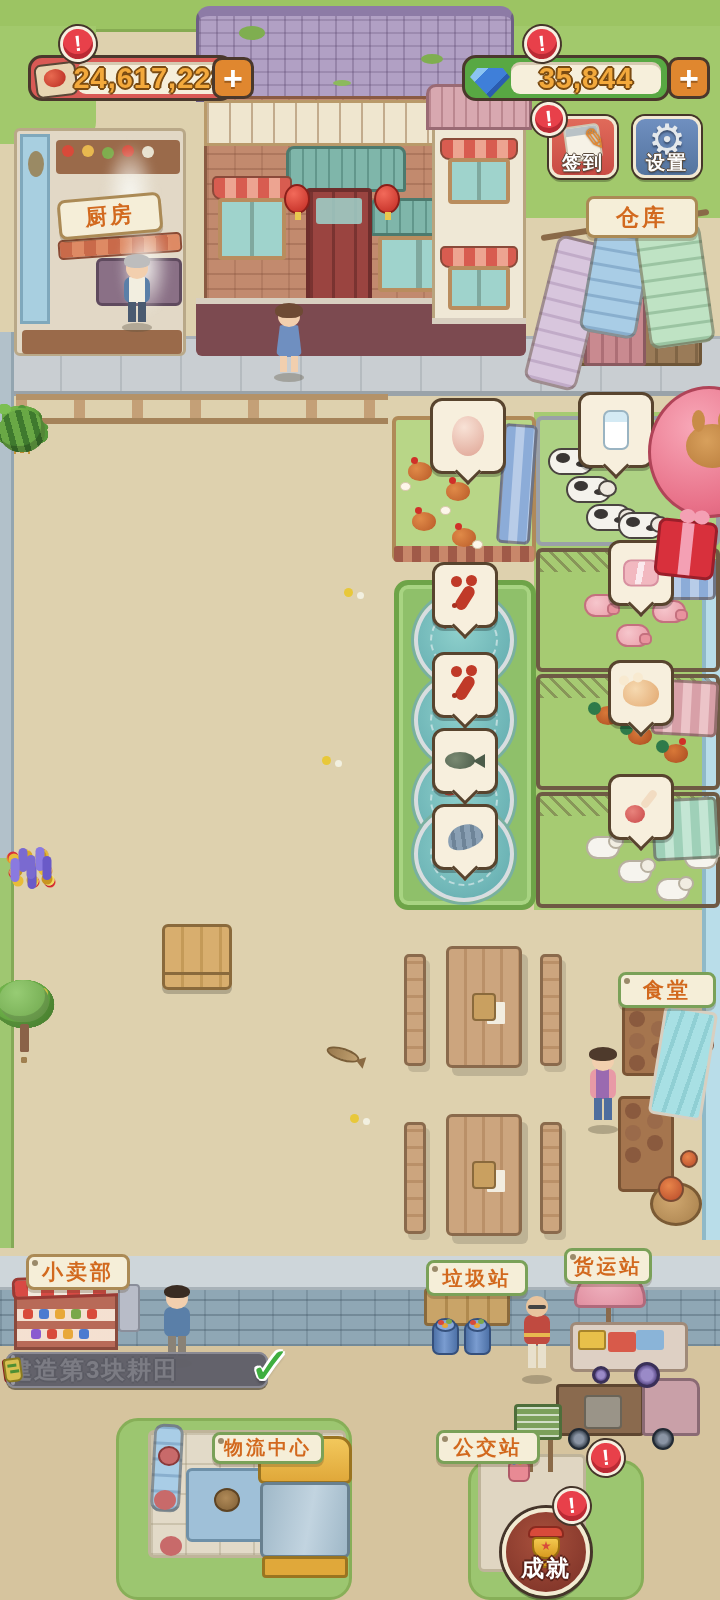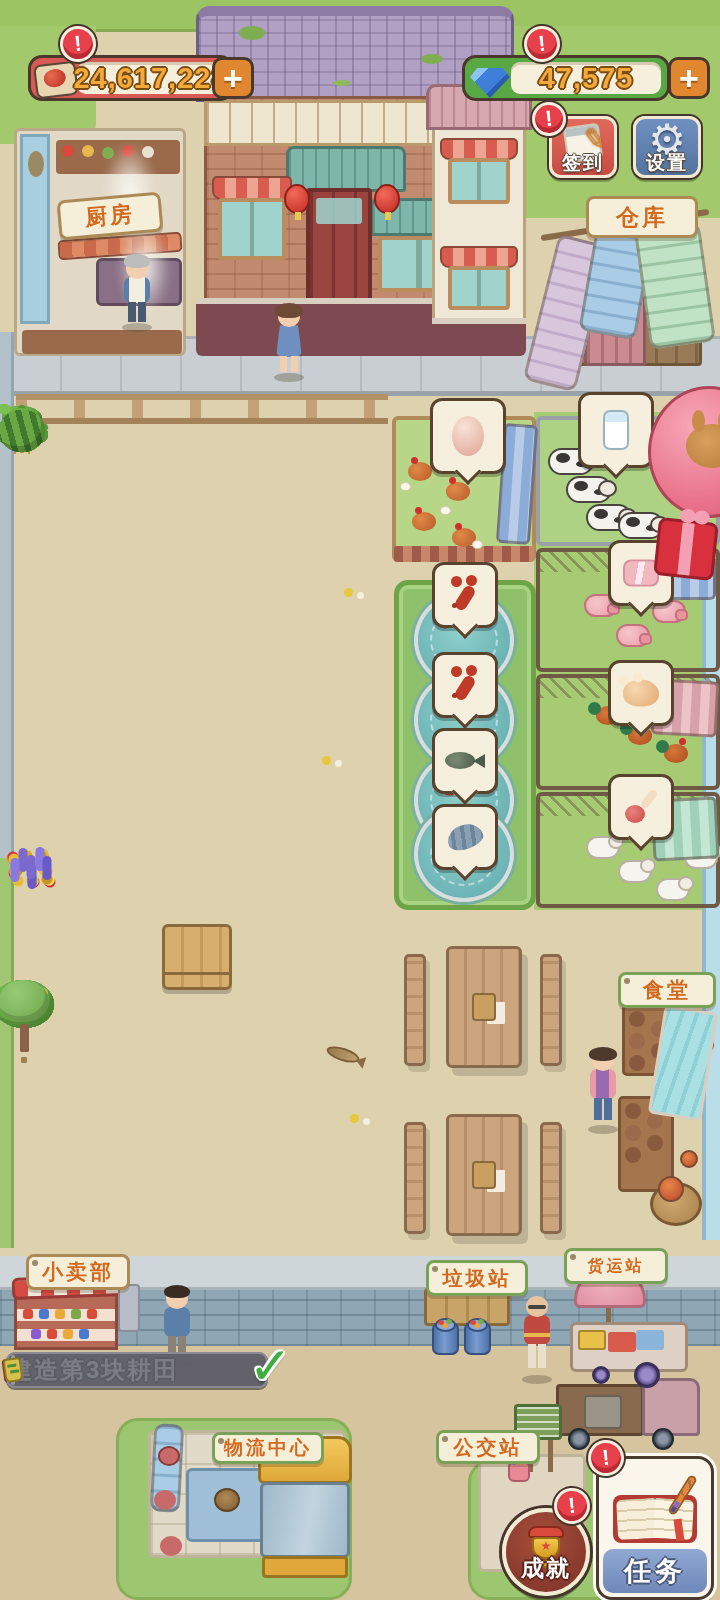--- a/index.html
+++ b/index.html
@@ -457,21 +457,21 @@
   <div class="btn-plus" style="left:212px;top:57px;">
       <span style="position:relative;">+</span>
     </div>
   <div class="badge" style="left:60px;top:26px;">
       <span style="position:relative;">!</span>
     </div>
 
   <div class="pill pill-green" style="left:462px;top:55px;width:208px;">
     <div class="ic-gem"></div>
     <div class="inner">
-      <span class="curr-value">47,575</span>
+      <span class="curr-value">35,844</span>
     </div>
   </div>
   <div class="btn-plus" style="left:668px;top:57px;">
       <span style="position:relative;">+</span>
     </div>
   <div class="badge" style="left:524px;top:26px;">
       <span style="position:relative;">!</span>
     </div>
 
   <div class="sq-btn btn-signin" style="left:549px;top:116px;">
@@ -840,21 +840,21 @@
     <div class="hair" style="left:8px;top:9px;width:18px;height:4px;background:#444;border-radius:2px;"></div>
     <div class="torso" style="background:linear-gradient(#c04a40 0 60%,#e8b84f 60% 72%,#c04a40 72%);height:30px;"></div>
     <div class="legs" style="top:48px;height:24px;background:linear-gradient(90deg,#e8e0cc 0 42%,transparent 42% 58%,#e8e0cc 58%);"></div>
   </div>
 
   <div class="umbrella" style="left:574px;top:1266px;width:72px;height:42px;"></div>
   <div style="position:absolute;left:606px;top:1300px;width:5px;height:26px;background:#8a6a4c;z-index:3;"></div>
   <div class="cart" style="left:570px;top:1322px;width:118px;height:50px;"></div>
   <div class="wheel" style="left:634px;top:1362px;width:26px;height:26px;"></div>
   <div class="wheel" style="left:592px;top:1366px;width:18px;height:18px;"></div>
-  <div class="plaque green" style="left:564px;top:1248px;width:104px;height:36px;font-size:16px;z-index:7;">
+  <div class="plaque green" style="left:564px;top:1248px;width:88px;height:36px;font-size:20px;z-index:7;">
     <div class="screw"></div>
     <span style="position:relative;">货运站</span>
   </div>
 
   <div class="truck-flat" style="left:556px;top:1378px;width:150px;height:72px;">
     <div class="truck-bed" style="left:0;top:6px;width:88px;height:52px;"></div>
     <div class="truck-cab" style="left:86px;top:0;width:58px;height:58px;"></div>
     <div class="truck-wheel" style="left:12px;top:50px;"></div>
     <div class="truck-wheel" style="left:96px;top:50px;"></div>
   </div>
@@ -911,29 +911,17 @@
       <div class="cup"></div>
       <div class="star"></div>
       <div class="base"></div>
     </div>
     <div class="lbl">成就</div>
   </div>
   <div class="badge" style="left:554px;top:1488px;">
       <span style="position:relative;">!</span>
     </div>
 
-  <div class="card-btn" style="left:596px;top:1456px;width:118px;height:144px;">
-    <div class="ic-bookpen">
-      <div class="cover"></div>
-      <div class="pgl"></div>
-      <div class="pgr"></div>
-      <div class="ribbon"></div>
-      <div class="pen"></div>
-    </div>
-    <div class="card-band">
-      <span class="lbl">任务</span>
-    </div>
-  </div>
   <div class="badge" style="left:588px;top:1440px;">
       <span style="position:relative;">!</span>
     </div>
 
 </div>
 
 </body></html>

